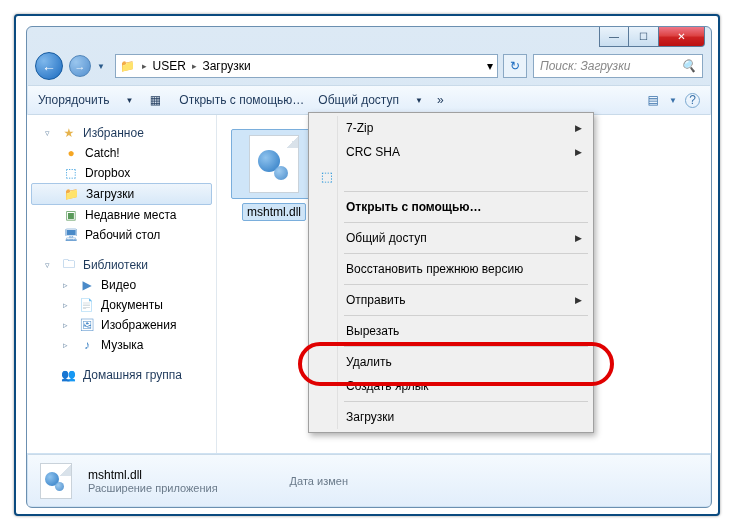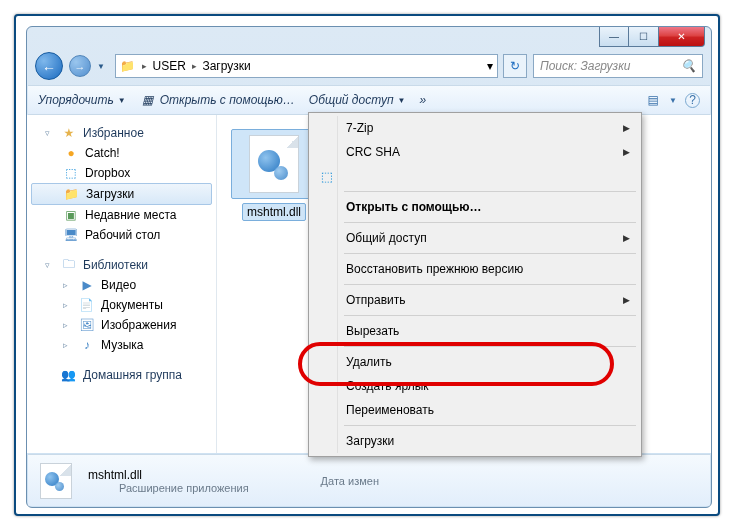--- a/index.html
+++ b/index.html
@@ -23,21 +23,21 @@
 .addr-icon { width: 16px; height: 16px; display: inline-flex; align-items: center; justify-content: center; font-size: 12px; }
 .crumb { color: #000; }
 .crumb-sep { color: #555; font-size: 9px; }
 .addr-drop { margin-left: auto; display: flex; align-items: center; gap: 2px; }
 .refresh-btn { width: 24px; height: 24px; border: 1px solid #8aa8c4; background: #eaf3fb; display: flex; align-items: center; justify-content: center; color: #1a6abf; font-size: 12px; margin-left: -1px; }
 .search-box { width: 170px; height: 24px; background: #fff; border: 1px solid #8aa8c4; display: flex; align-items: center; padding: 0 6px; color: #888; font-style: italic; }
 .search-box .sicon { margin-left: auto; color: #5a7a9a; font-size: 12px; }
 
 
 .toolbar { position: absolute; top: 58px; left: 1px; right: 1px; height: 30px; background: linear-gradient(to bottom, #f5fafe, #e2eefb); border-top: 1px solid #c9dae9; border-bottom: 1px solid #c9dae9; display: flex; align-items: center; padding: 0 10px; gap: 14px; color: #1e395b; }
-.tb-item { display: flex; align-items: center; gap: 4px; font-style: italic; }
+.tb-item { display: flex; align-items: center; gap: 16px; }
 .tb-right { margin-left: auto; display: flex; gap: 8px; align-items: center; }
 .tb-icon { width: 16px; height: 16px; display: inline-flex; align-items: center; justify-content: center; font-size: 12px; }
 
 
 .body-area { position: absolute; top: 88px; left: 0; right: 0; bottom: 54px; display: flex; background: #fff; }
 .sidebar { width: 190px; background: #fff; border-right: 1px solid #e0e8ef; padding: 8px 0; overflow: hidden; }
 .side-group-header { display: flex; align-items: center; gap: 6px; padding: 2px 8px 2px 18px; color: #1e395b; font-weight: normal; }
 .tree-caret { width: 10px; color: #7a95af; font-size: 9px; display: inline-block; }
 .side-item { display: flex; align-items: center; gap: 6px; padding: 2px 8px 2px 36px; color: #000; }
 .side-item.selected { background: linear-gradient(to bottom, #eef5fc, #d7e8f8); border: 1px solid #a7c7e7; border-radius: 2px; margin: 0 4px; padding-left: 32px; }
@@ -48,39 +48,39 @@
 .file-tile { width: 86px; text-align: center; }
 .file-tile.selected .tile-frame { background: #cfe5f8; border: 1px solid #7aaedc; border-radius: 2px; }
 .tile-frame { width: 86px; height: 70px; display: flex; align-items: center; justify-content: center; }
 .dll-icon { width: 50px; height: 58px; background: #fff; border: 1px solid #c9d2da; position: relative; }
 .dll-icon::before { content: ""; position: absolute; right: 0; top: 0; width: 12px; height: 12px; background: linear-gradient(135deg, #fff 50%, #d9e2ea 50%); }
 .gear { position: absolute; left: 8px; top: 14px; width: 22px; height: 22px; border-radius: 50%; background: radial-gradient(circle at 35% 35%, #8fc3ee, #2a78c2); }
 .gear.small { left: 24px; top: 30px; width: 14px; height: 14px; opacity: 0.85; }
 .file-label { margin-top: 4px; background: #cfe5f8; border: 1px solid #7aaedc; border-radius: 2px; padding: 1px 4px; display: inline-block; }
 
 
-.context-menu { position: absolute; left: 308px; top: 112px; width: 334px; background: #f0f0f0; border: 1px solid #a0a0a0; box-shadow: 2px 3px 6px rgba(0,0,0,0.3); padding: 3px; z-index: 50; }
+.context-menu { position: absolute; left: 308px; top: 112px; width: 286px; background: #f0f0f0; border: 1px solid #a0a0a0; box-shadow: 2px 3px 6px rgba(0,0,0,0.3); padding: 3px; z-index: 50; }
 .cm-item { height: 24px; display: flex; align-items: center; padding-left: 34px; padding-right: 18px; position: relative; color: #000; }
 .cm-item.bold { font-weight: 700; }
 .cm-sep { height: 1px; background: #d0d0d0; margin: 3px 2px 3px 32px; }
 .cm-arrow { position: absolute; right: 8px; font-size: 9px; color: #333; }
 .cm-icon { position: absolute; left: 6px; width: 18px; height: 18px; display: flex; align-items: center; justify-content: center; font-size: 13px; }
 .cm-gutter { position: absolute; left: 28px; top: 3px; bottom: 3px; width: 1px; background: #e0e0e0; }
 
 
 .highlight-oval { position: absolute; left: 298px; top: 342px; width: 316px; height: 44px; border: 4px solid #e00000; border-radius: 22px; z-index: 60; pointer-events: none; }
 
 
 .status-bar { position: absolute; left: 1px; right: 1px; bottom: 1px; height: 52px; background: linear-gradient(to bottom, #f5fafe, #e2eefb); border-top: 1px solid #c9dae9; display: flex; align-items: center; padding: 0 12px; gap: 12px; }
 .status-icon { width: 36px; height: 36px; position: relative; }
 .status-icon .dll-icon { width: 32px; height: 36px; }
 .status-icon .gear { left: 4px; top: 8px; width: 14px; height: 14px; }
 .status-icon .gear.small { left: 14px; top: 18px; width: 9px; height: 9px; }
 .status-text .line1 { color: #000; }
-.status-text .line2 { color: #6a7a8a; font-size: 11px; margin-left: 31px; }
+.status-text .line2 { color: #6a7a8a; font-size: 11px; }
 .status-meta { margin-left: 60px; color: #6a7a8a; font-size: 11px; }
 </style>
 </head>
 <body>
 
 <div class="outer-frame">
 <div class="window-border">
 
   <div class="win-controls">
     <div class="win-btn">—</div>
@@ -259,23 +259,20 @@
       <div class="cm-item">
         <span>Вырезать</span>
       </div>
       <div class="cm-sep"></div>
       <div class="cm-item">
         <span>Удалить</span>
       </div>
       <div class="cm-item">
         <span>Создать ярлык</span>
       </div>
-      <div class="cm-item">
-        <span>Переименовать</span>
-      </div>
       <div class="cm-sep"></div>
       <div class="cm-item">
         <span>Загрузки</span>
       </div>
     </div>
 </div>
 
 <div class="highlight-oval"></div>
 
 </body></html>

